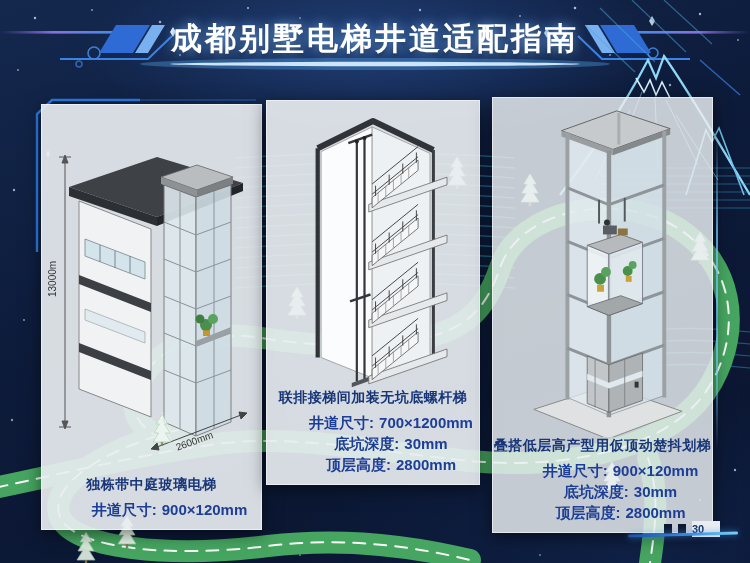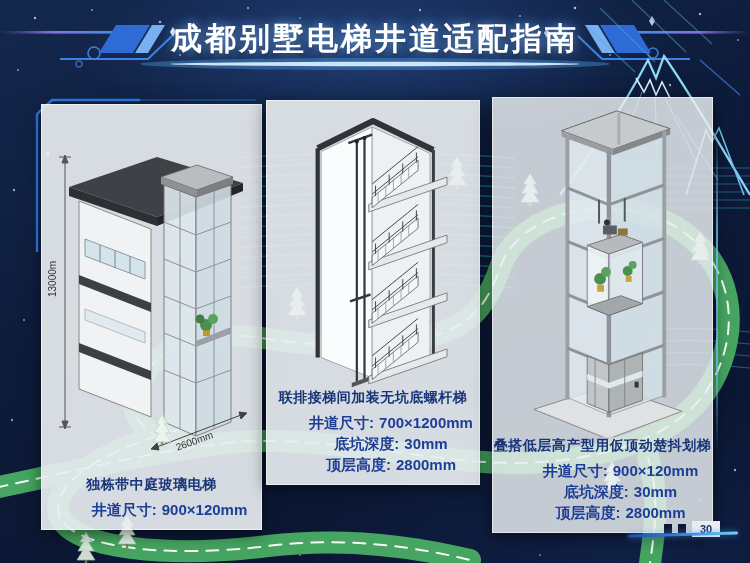--- a/index.html
+++ b/index.html
@@ -28,21 +28,21 @@
   .illus{flex:1 1 auto;display:block;margin:4px auto 0 auto;}
   .panel-text{flex:0 0 auto;padding-bottom:10px;text-align:center;}
   .panel-name{font-size:14px;font-weight:bold;color:#173578;letter-spacing:.5px;margin-bottom:5px;}
   .spec{font-size:15px;font-weight:bold;color:#1d3e96;line-height:21px;margin-left:36px;}
   .spec .sl{margin-right:5px;}
   .overlay{position:absolute;z-index:2;}
   .notch{position:absolute;width:8px;height:9px;background:#0c1833;z-index:2;}
   .page-tab{
     position:absolute;left:692px;top:521px;width:28px;height:16px;z-index:2;
     background:#e9edf0;color:#16306e;font-size:11px;font-weight:bold;
-    text-align:center;line-height:16px;
+    text-align:left;line-height:16px;
   }
   .blue-streak{
     position:absolute;left:628px;top:533px;width:110px;height:3px;z-index:2;
     border-radius:3px;transform:rotate(-1.5deg);
     background:linear-gradient(90deg,#1d4fa8,#3f8fe6 60%,#79d2f4);
     box-shadow:0 0 6px rgba(80,160,240,.7);
   }
   .cyan-edge{
     position:absolute;left:716px;top:135px;width:2px;height:315px;z-index:2;
     background:linear-gradient(180deg,rgba(110,200,245,0),rgba(110,200,245,.75) 30%,rgba(110,200,245,.75) 70%,rgba(110,200,245,0));

